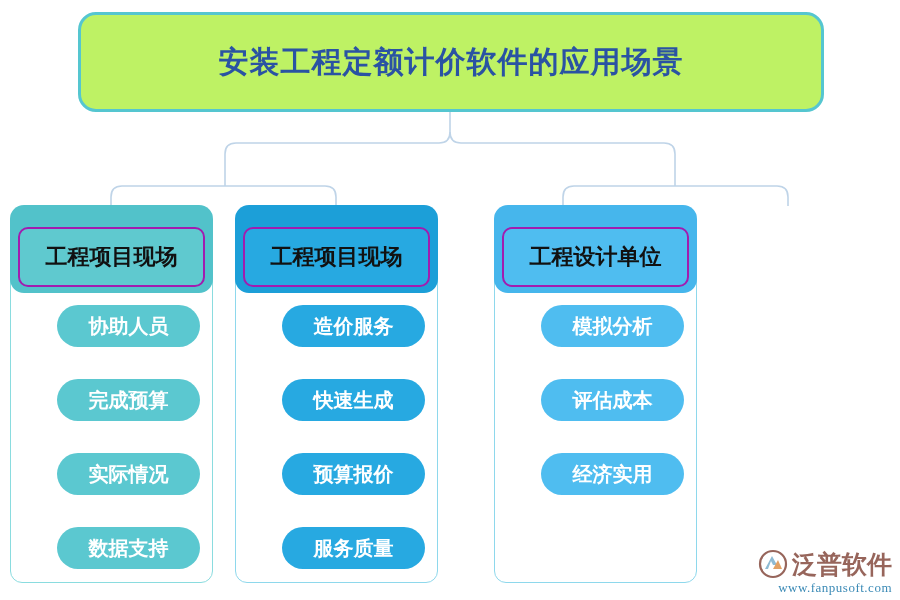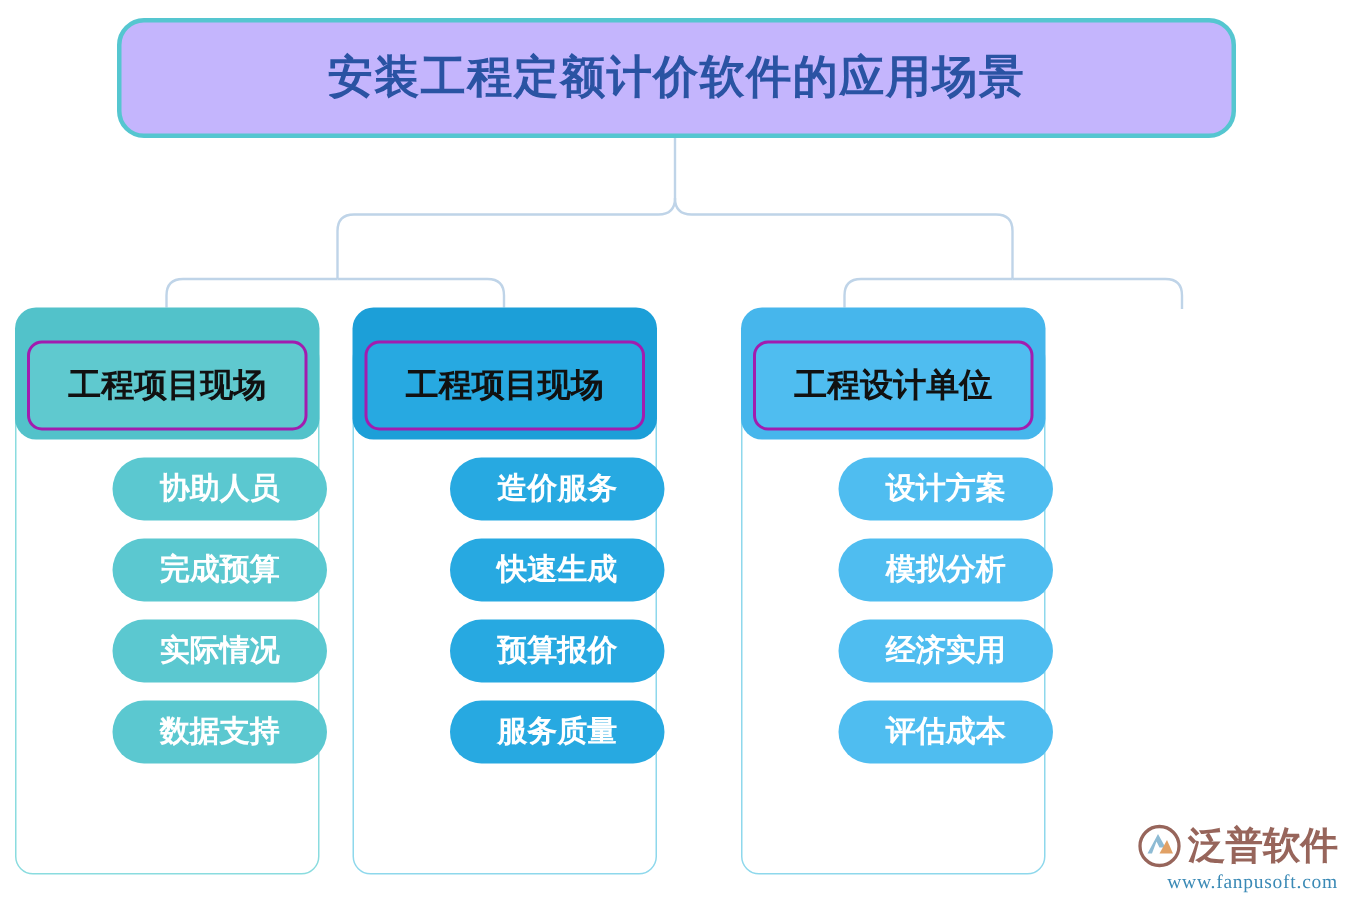--- a/index.html
+++ b/index.html
@@ -31,25 +31,25 @@
     height: 600px;
     z-index: 1;
   }
 
   
   #title-box {
     position: absolute;
     left: 78px;
     top: 12px;
     width: 746px;
-    height: 80px;
+    height: 100px;
     box-sizing: border-box;
     border: 3px solid #55C6D0;
     border-radius: 18px;
-    background: #c4b5fd;
+    background: #bef264;
     z-index: 3;
     display: flex;
     align-items: center;
     justify-content: center;
   }
   #title-text {
     font-size: 30px;
     font-weight: bold;
     color: #2A53A3;
     letter-spacing: 1px;
@@ -114,22 +114,21 @@
 
   .pill-list {
     position: absolute;
     left: 0;
     top: 100px;
     width: 237px;
     z-index: 3;
     display: flex;
     flex-direction: column;
     align-items: center;
-    gap: 12px;
-    padding-left: 18px;
+    gap: 32px;
   }
   .pill {
     width: 143px;
     height: 42px;
     border-radius: 21px;
     display: flex;
     align-items: center;
     justify-content: center;
   }
   .pill-label {
@@ -244,30 +243,27 @@
   </div>
 
   <div class="column-card" id="column-2">
     <div class="card-body" style="border-color: rgb(142, 216, 236);"></div>
     <div class="card-header-band" style="background: rgb(70, 182, 236);"></div>
     <div class="card-header-inner" style="background: rgb(79, 189, 240);">
       <span class="card-header-label">工程设计单位</span>
     </div>
     <div class="pill-list">
       <div class="pill" style="background: rgb(79, 189, 240);">
-        <span class="pill-label">设计方案</span>
+        <span class="pill-label">模拟分析</span>
       </div>
       <div class="pill" style="background: rgb(79, 189, 240);">
-        <span class="pill-label">模拟分析</span>
+        <span class="pill-label">评估成本</span>
       </div>
       <div class="pill" style="background: rgb(79, 189, 240);">
         <span class="pill-label">经济实用</span>
-      </div>
-      <div class="pill" style="background: rgb(79, 189, 240);">
-        <span class="pill-label">评估成本</span>
       </div>
     </div>
   </div>
 
 
   <div id="watermark">
     <div id="watermark-row">
       <svg width="30" height="30" viewBox="0 0 30 30">
         <circle cx="15" cy="15" r="13" fill="none" stroke="#7A3B2E" stroke-width="2.2"></circle>
         <path d="M7 20 L14 7 L19 16 L15 16 L13 12 L10 20 Z" fill="#6FA8C8"></path>

